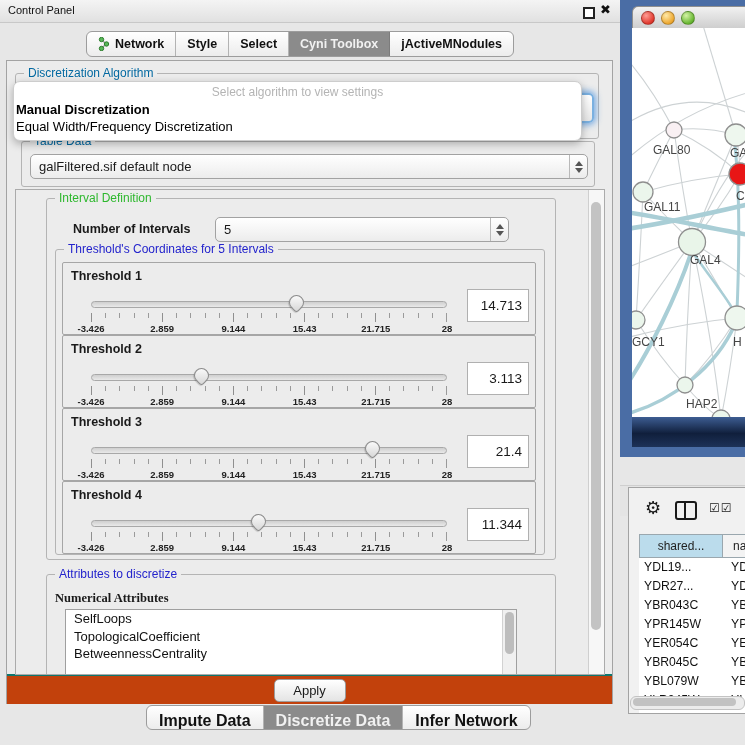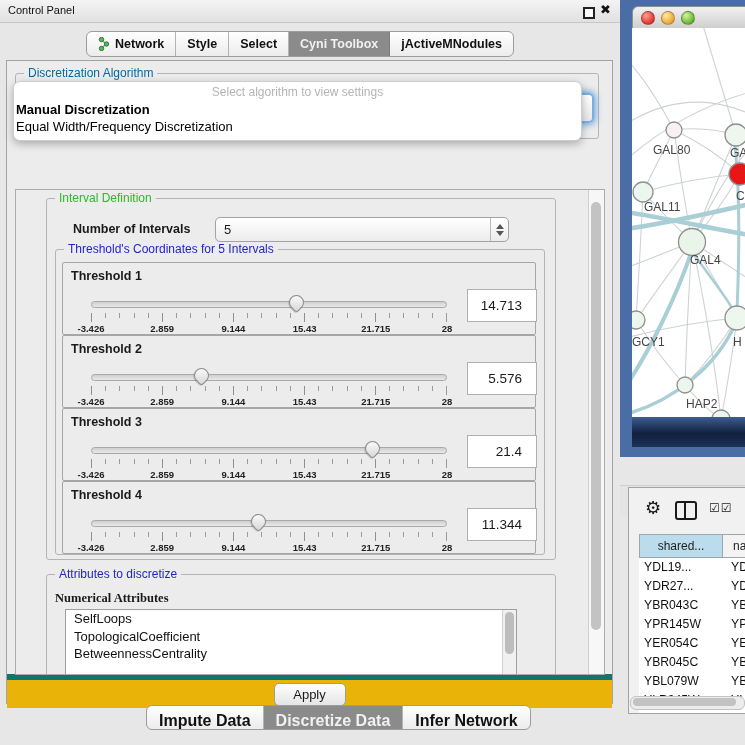--- a/index.html
+++ b/index.html
@@ -67,30 +67,30 @@
          background:linear-gradient(135deg,#ffffff,#d6d6d6);
          border-radius:50% 50% 3px 50%;transform:rotate(45deg);box-shadow:0 1px 1px rgba(0,0,0,.2);}
   .ticks{margin-top:5px;height:9px;border-right:1px solid #9a9a9a;
     background-image:
       repeating-linear-gradient(to right,#8f8f8f 0,#8f8f8f 1px,transparent 1px,transparent 20%),
       repeating-linear-gradient(to right,#9a9a9a 0,#9a9a9a 1px,transparent 1px,transparent 4%);
     background-size:100% 9px,100% 5px;background-repeat:no-repeat;}
   .ticklabels{position:relative;height:12px;margin-top:1px;}
   .ticklabels span{position:absolute;transform:translateX(-50%);font-size:9.5px;font-weight:bold;color:#222;white-space:nowrap;}
   .vbox{position:absolute;left:404px;top:26px;width:54px;height:31px;background:#fff;border:1px solid #b0b0b0;
-        font-size:13.5px;text-align:right;line-height:31px;padding-right:14px;}
+        font-size:13.5px;text-align:right;line-height:31px;padding-right:6px;}
 
   .attr-group{left:30px;top:384px;width:508px;height:150px;}
   .numattr{left:8px;top:16px;font-size:12.5px;font-weight:bold;font-family:Liberation Serif, serif;}
   .listbox{left:18px;top:34px;width:450px;height:110px;background:#fff;border:1px solid #9f9f9f;overflow:hidden;}
   .listitem{padding-left:8px;font-size:13px;line-height:17.5px;color:#111;white-space:nowrap;}
   .lscroll{position:absolute;right:0;top:0;width:13px;height:100%;background:#f0f0f0;border-left:1px solid #d2d2d2;}
   .lthumb{position:absolute;left:2px;top:2px;width:9px;height:42px;border-radius:5px;background:#bdbdbd;}
 
-  .apply-strip{left:0;top:613px;width:100%;height:28px;background:#eab308;border-top:6px solid #0f766e;}
+  .apply-strip{left:0;top:613px;width:100%;height:28px;background:#c2410c;border-top:2px solid #0f766e;}
   .apply-btn{left:50%;top:3px;transform:translateX(-50%);width:70px;height:21px;border-radius:5px;
              border:1px solid #9d9d9d;background:linear-gradient(#ffffff,#e4e4e4);
              font-size:13px;text-align:center;line-height:21px;}
 
   .bottom-tabs{left:146px;top:705px;height:23px;display:flex;border:1px solid #9c9c9c;border-radius:6px;
                overflow:hidden;background:linear-gradient(#ffffff,#ececec);}
   .btab{padding:4px 12px;line-height:22px;font-size:16px;font-weight:bold;color:#111;
         border-right:1px solid #b3b3b3;white-space:nowrap;}
   .btab:last-child{border-right:none;}
   .btab.active{background:#8b8b8b;color:#f1f1f1;}
@@ -165,20 +165,30 @@
   <div class="abs main">
 
     <div class="group algo-group">
       <span class="legend dark">Discretization Algorithm</span>
     </div>
 
     <div class="abs apply-strip">
       <div class="abs apply-btn">Apply</div>
     </div>
 
+    <div class="group tabledata-group">
+      <span class="legend dark">Table Data</span>
+      <div class="combo" style="left:8px;top:12px;width:556px;">
+        <span class="val">galFiltered.sif default node</span>
+        <span class="stepper">
+            <span class="arr-up"></span>
+            <span class="arr-dn"></span>
+          </span>
+      </div>
+    </div>
 
     <div class="abs scroll-area">
 
       <div class="group interval-group">
         <span class="legend green">Interval Definition</span>
         <span class="abs noi-label">Number of Intervals</span>
         <div class="combo noi-combo">
           <span class="val">5</span>
           <span class="stepper">
               <span class="arr-up"></span>
@@ -215,21 +225,21 @@
               <div class="ticks"></div>
               <div class="ticklabels">
                 <span style="left:0%">-3.426</span>
                 <span style="left:20%">2.859</span>
                 <span style="left:40%">9.144</span>
                 <span style="left:60%">15.43</span>
                 <span style="left:80%">21.715</span>
                 <span style="left:100%">28</span>
               </div>
             </div>
-            <div class="vbox">5.576</div>
+            <div class="vbox">3.113</div>
           </div>
 
           <div class="tpanel" style="top:158px;">
             <span class="abs tlabel">Threshold 3</span>
             <div class="slider">
               <div class="track"></div>
               <div class="thumb" style="left: calc(79% - 7px);"></div>
               <div class="ticks"></div>
               <div class="ticklabels">
                 <span style="left:0%">-3.426</span>

